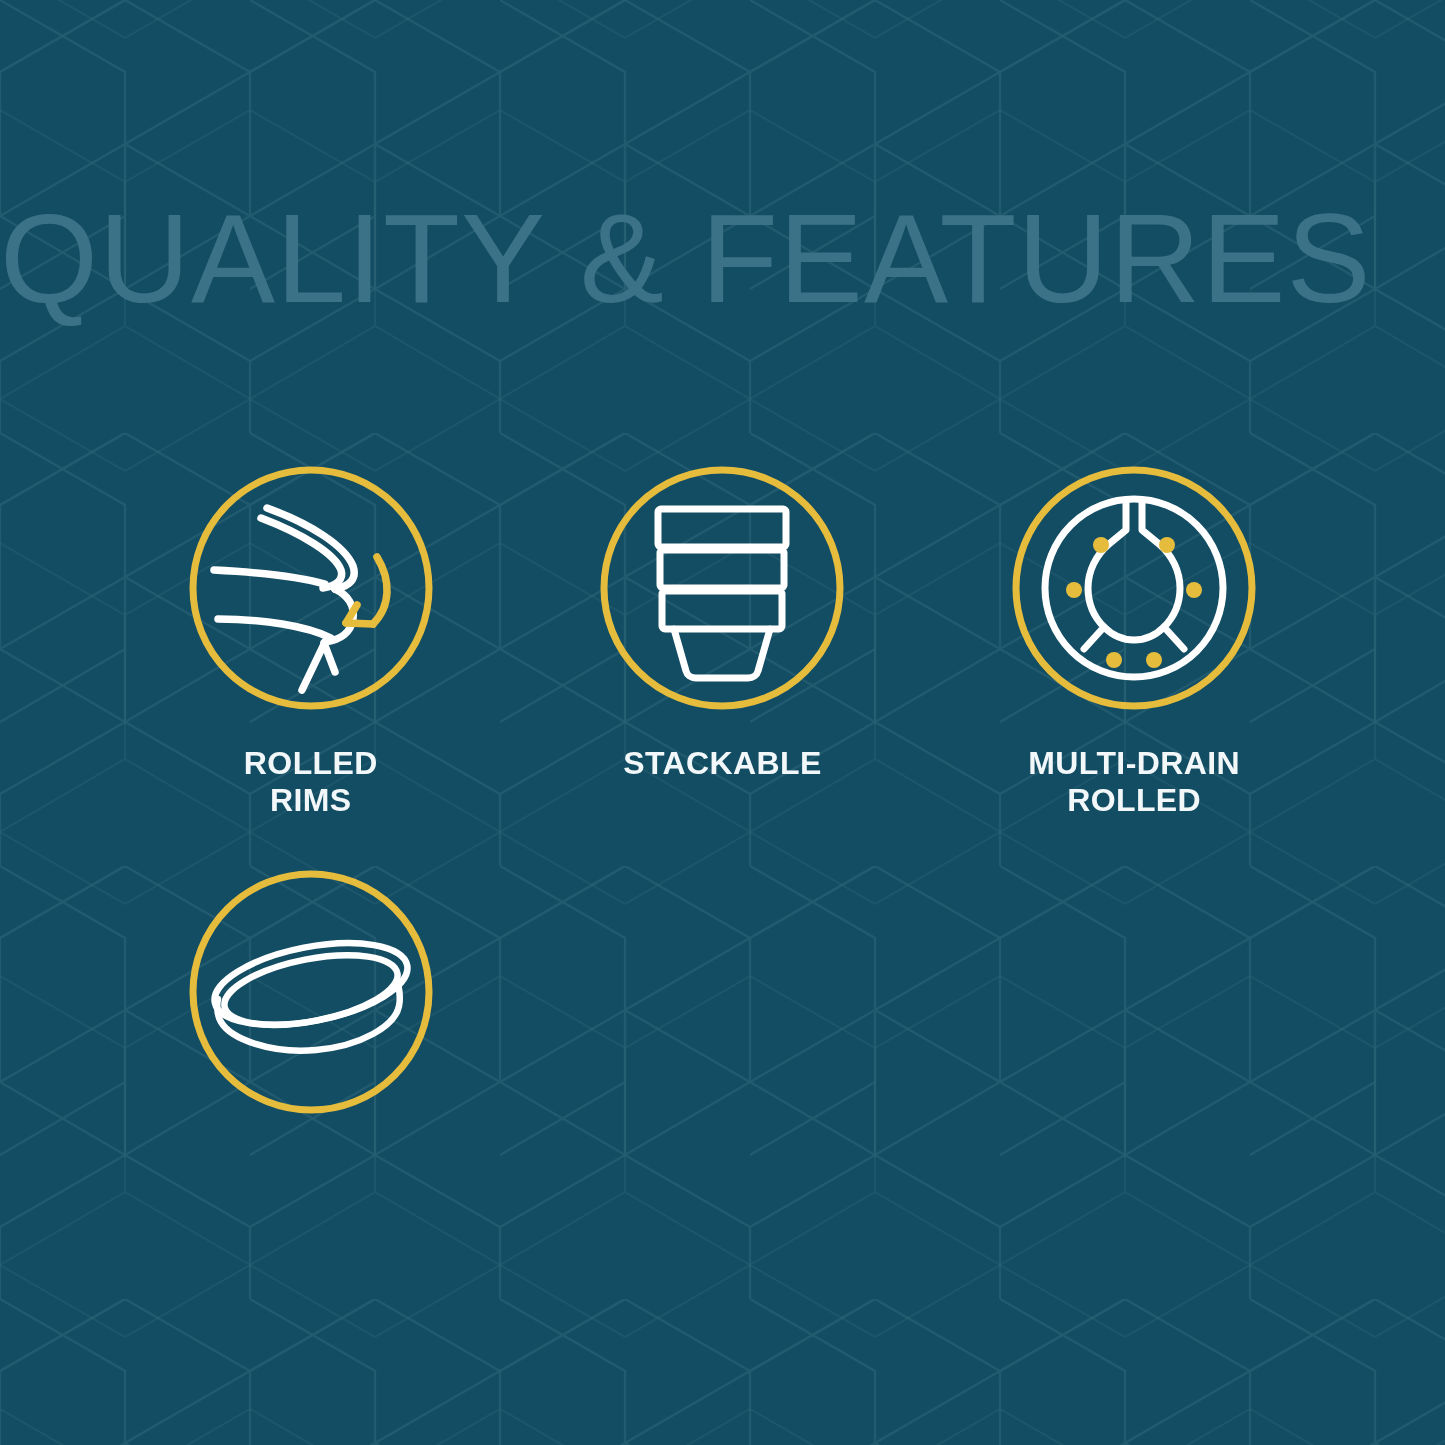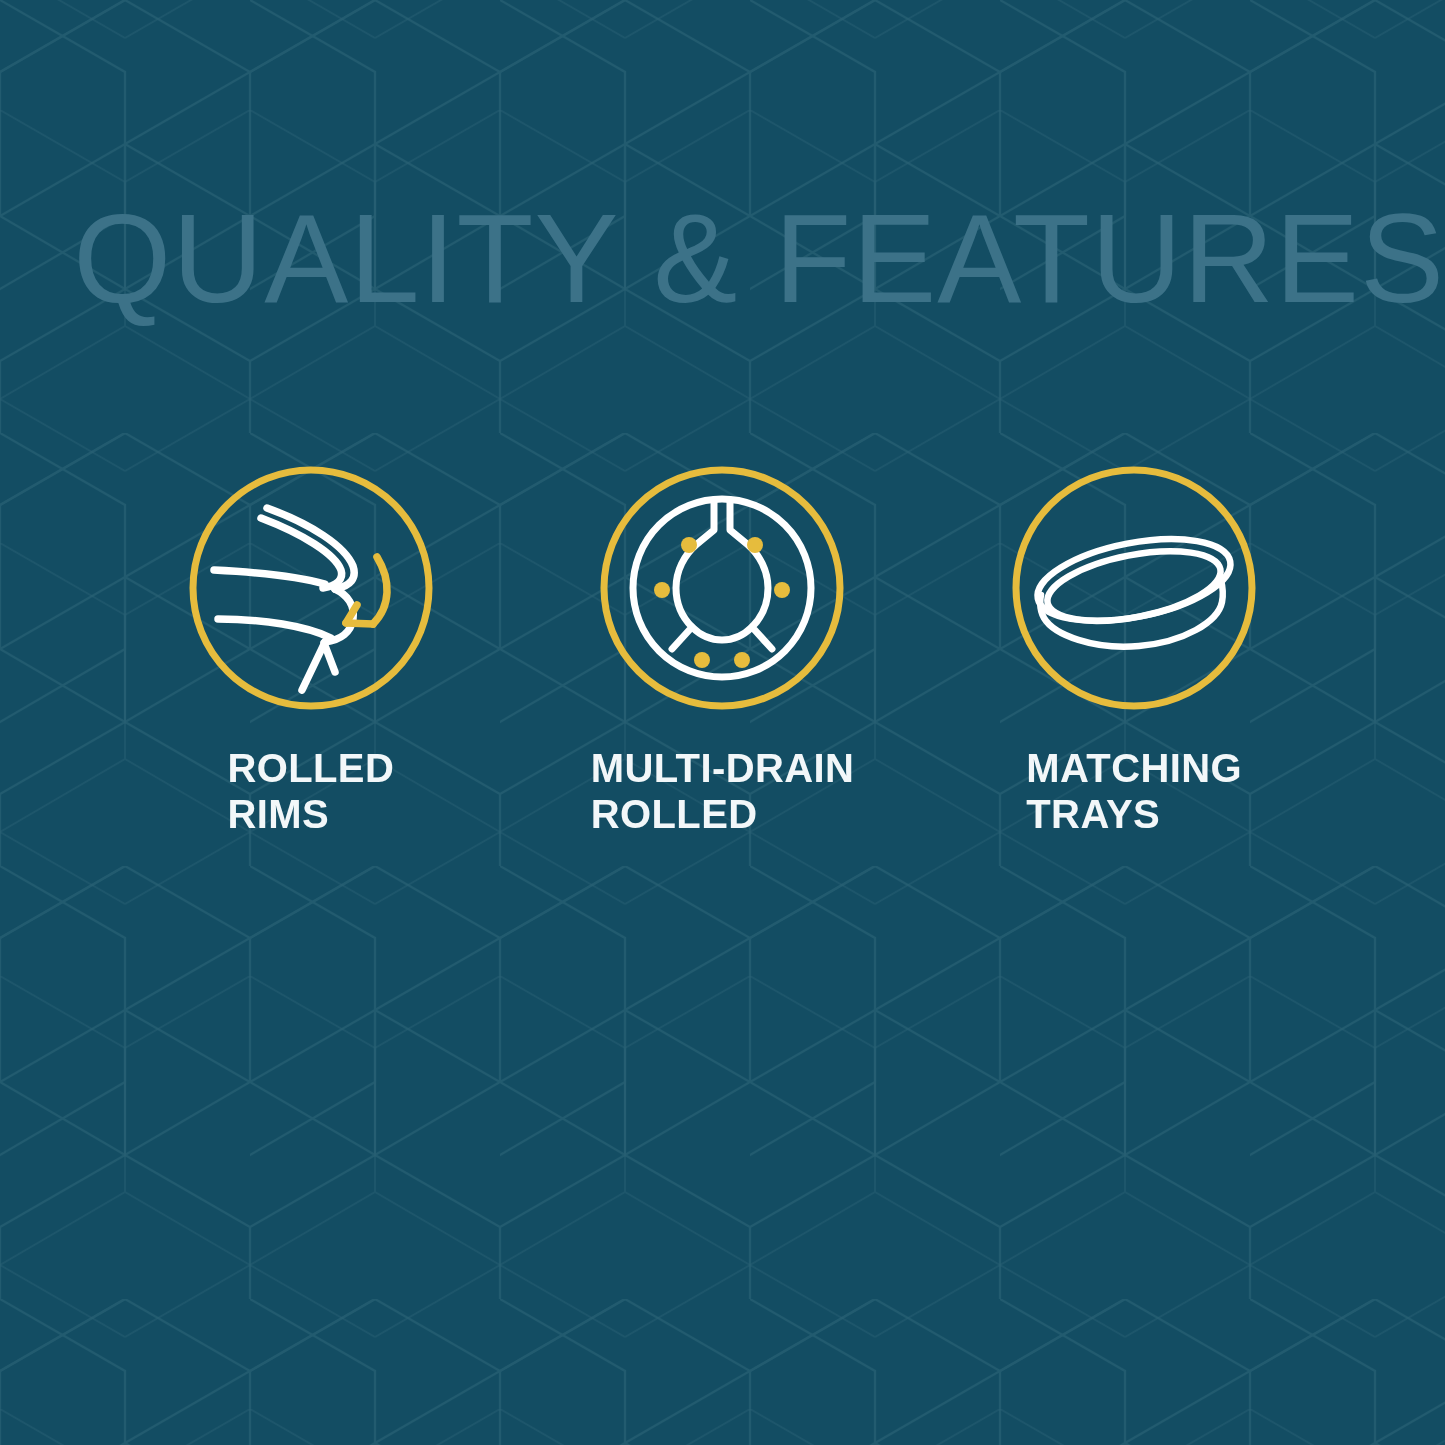--- a/index.html
+++ b/index.html
@@ -20,21 +20,21 @@
     inset: 0;
     width: 100%;
     height: 100%;
     pointer-events: none;
   }
   #title {
     position: absolute;
     left: 0;
     right: 0;
     top: 196px;
-    text-align: right;
+    text-align: left;
     font-size: 126px;
     line-height: 1;
     letter-spacing: 1px;
     font-weight: 300;
     color: #3C7288;
     white-space: nowrap;
     user-select: none;
   }
   #grid {
     position: absolute;
@@ -56,22 +56,23 @@
     position: relative;
   }
   .badge svg {
     display: block;
     width: 252px;
     height: 252px;
     overflow: visible;
   }
   .caption {
     margin-top: 31px;
+    text-align: center;
     color: #F2F7F9;
-    font-size: 40px;
+    font-size: 32px;
     line-height: 1.16;
     font-weight: 700;
     letter-spacing: 0.4px;
     white-space: pre-line;
   }
 </style>
 </head>
 <body>
 
 <div id="page">
@@ -122,20 +123,34 @@
             <path d="M192 95 C206 118 206 144 188 162"></path>
             <path d="M188 162 L161 161"></path>
             <path d="M161 161 L172 143"></path>
           </g>
         </svg>
       </div>
       <div class="caption">ROLLED
 RIMS</div>
     </div>
 
+    <div class="cell">
+      <div class="badge">
+        <svg viewBox="0 0 252 252">
+          <circle cx="126" cy="126" r="118" fill="none" stroke="#E6BC3D" stroke-width="7"></circle>
+          <g fill="none" stroke="#FFFFFF" stroke-width="7" stroke-linecap="round" stroke-linejoin="round">
+            <rect x="62" y="47" width="128" height="38" rx="3"></rect>
+            <rect x="64" y="88" width="124" height="38" rx="3"></rect>
+            <rect x="66" y="129" width="120" height="38" rx="3"></rect>
+            <path d="M78 167 L90 209 C91 213 95 216 100 216 L152 216 C157 216 161 213 162 209 L174 167"></path>
+          </g>
+        </svg>
+      </div>
+      <div class="caption">STACKABLE</div>
+    </div>
 
     <div class="cell">
       <div class="badge">
         <svg viewBox="0 0 252 252">
           <circle cx="126" cy="126" r="118" fill="none" stroke="#E6BC3D" stroke-width="7"></circle>
           <circle cx="126" cy="126" r="89" fill="none" stroke="#FFFFFF" stroke-width="7"></circle>
           <g fill="none" stroke="#FFFFFF" stroke-width="7" stroke-linecap="round" stroke-linejoin="round">
             <path d="M118 38 L118 68 L101 82 C88 93 80 109 80 126 C80 141 86 155 96 165 L76 187"></path>
             <path d="M134 38 L134 68 L151 82 C164 93 172 109 172 126 C172 141 166 155 156 165 L176 187"></path>
             <path d="M96 165 C104 173 114 178 126 178 C138 178 148 173 156 165"></path>
@@ -158,20 +173,18 @@
       <div class="badge">
         <svg viewBox="0 0 252 252">
           <circle cx="126" cy="126" r="118" fill="none" stroke="#E6BC3D" stroke-width="7"></circle>
           <g fill="none" stroke="#FFFFFF" stroke-width="6.5" stroke-linecap="round" stroke-linejoin="round">
             <ellipse cx="126" cy="118" rx="98" ry="37" transform="rotate(-11 126 118)"></ellipse>
             <ellipse cx="126" cy="124" rx="88" ry="31" transform="rotate(-11 126 124)"></ellipse>
             <path d="M33 133 C33 133 30 146 36 156 C46 173 86 188 131 184 C176 180 210 160 214 140 C216 130 213 118 213 118"></path>
           </g>
         </svg>
       </div>
-      <div class="caption">MATCHING
-TRAYS</div>
     </div>
 
 
 
   </div>
 </div>
 
 </body></html>

